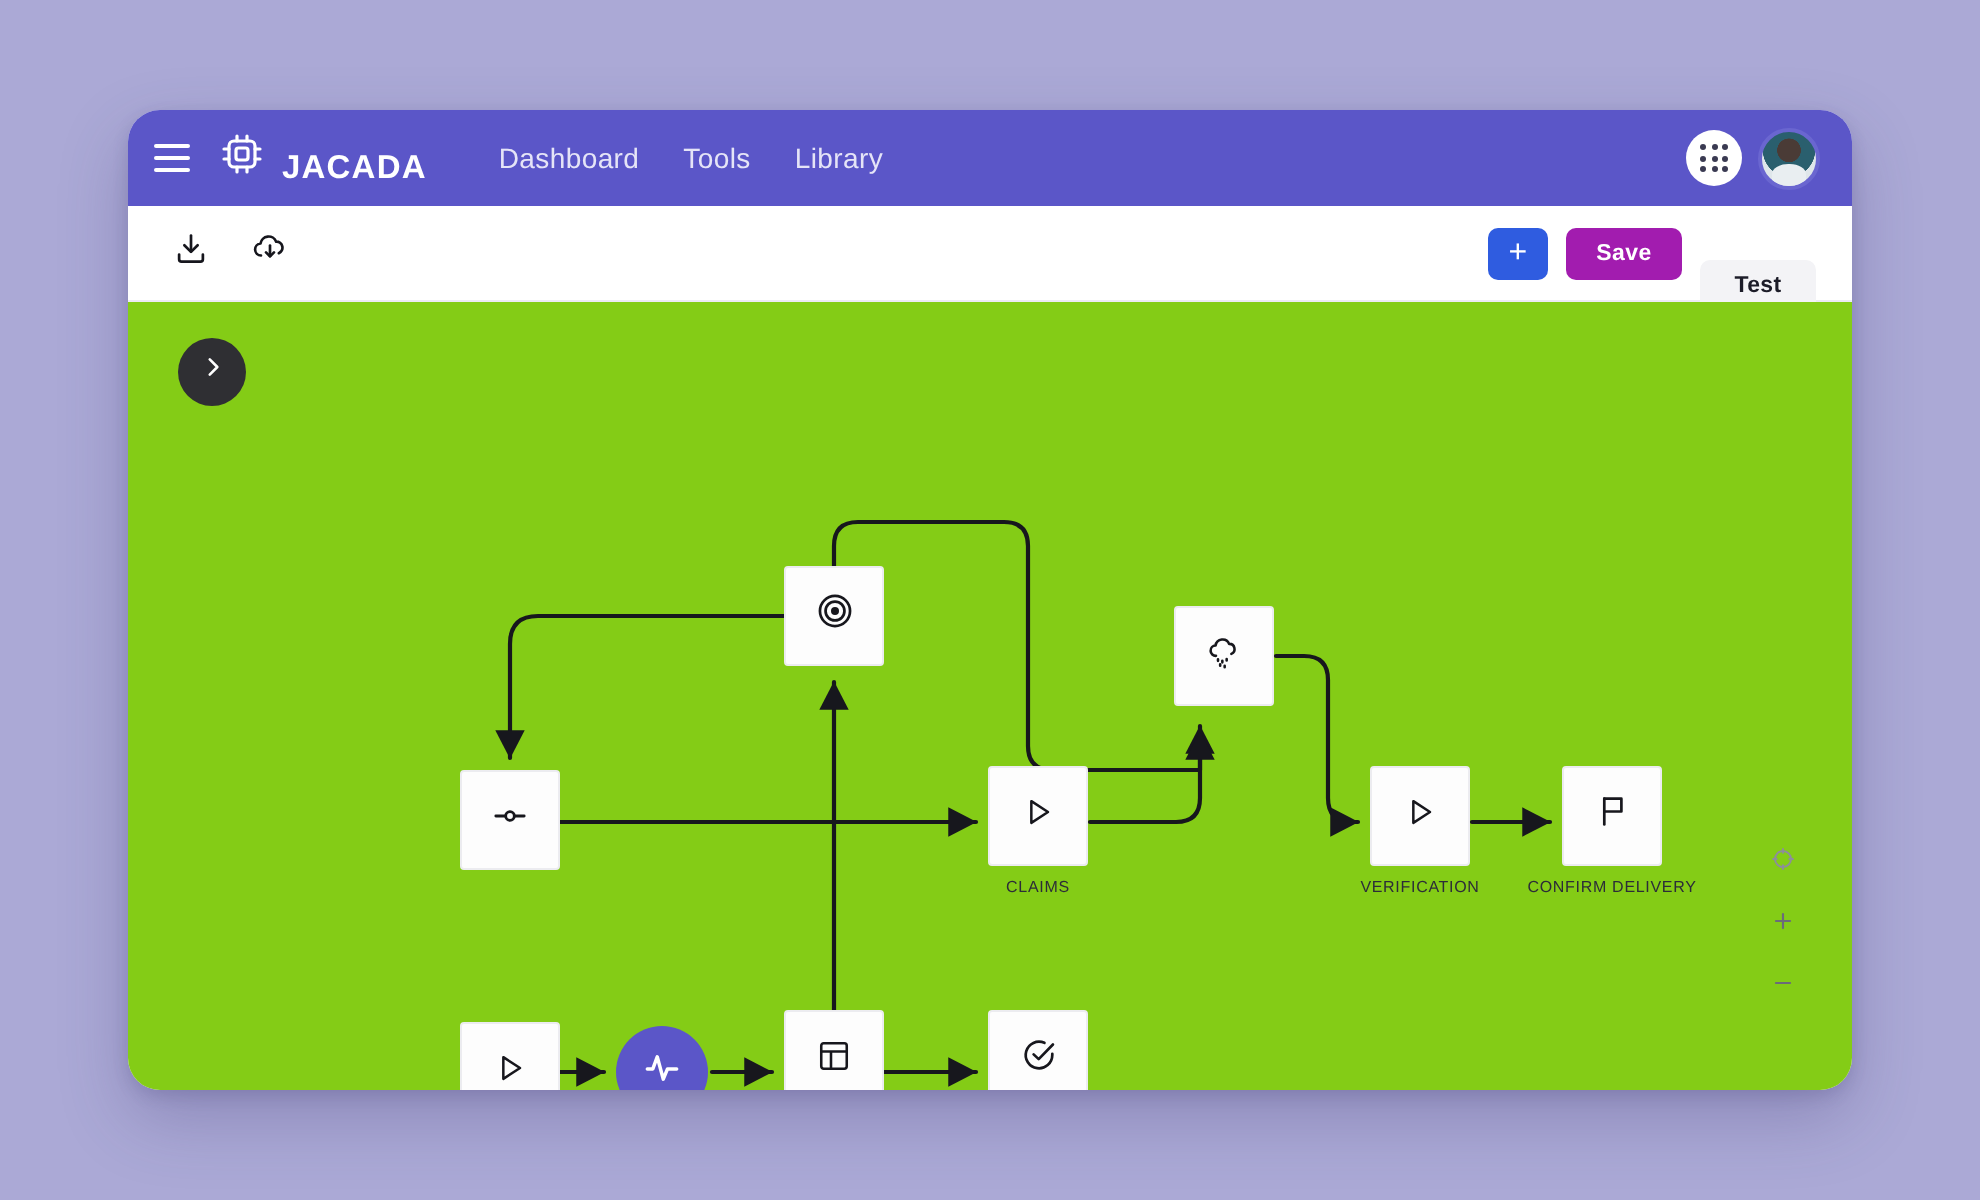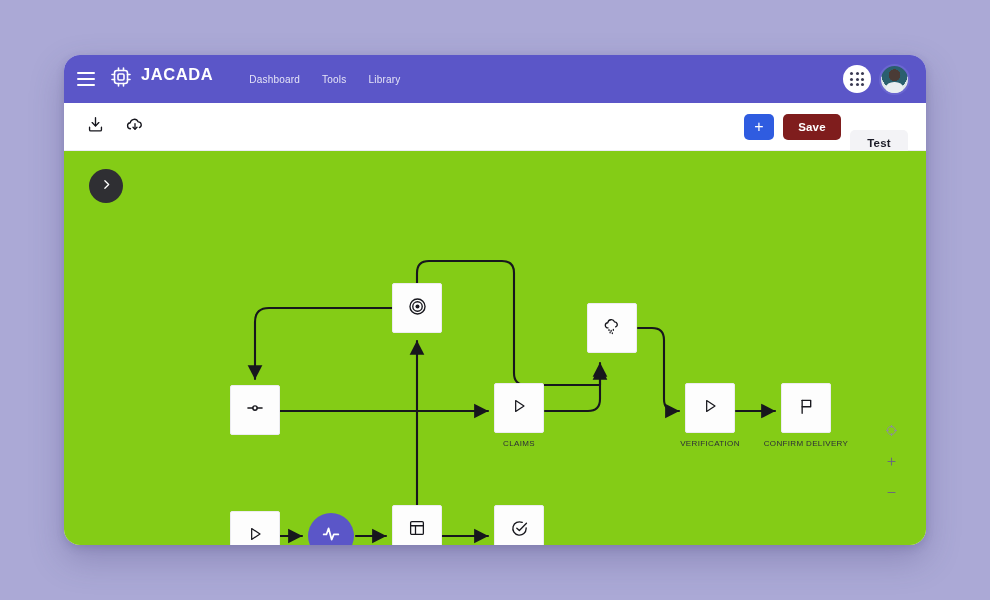--- a/index.html
+++ b/index.html
@@ -31,27 +31,27 @@
     display: flex; align-items: center;
     padding: 0 16px 0 13px;
     flex: 0 0 48px;
   }
   .hamburger {
     width: 18px; height: 14px;
     display: flex; flex-direction: column; justify-content: space-between;
     margin-right: 14px; cursor: pointer;
   }
   .hamburger i { display: block; height: 1.6px; background: #ffffff; border-radius: 1px; }
-  .brand { display: flex; align-items: flex-start; gap: 8px; cursor: pointer; }
+  .brand { display: flex; align-items: flex-end; gap: 8px; cursor: pointer; }
   .brand-name {
     color: #ffffff; font-size: 16.5px; font-weight: 700; letter-spacing: .6px;
   }
   .nav { display: flex; align-items: center; gap: 22px; margin-left: 36px; }
   .nav-item {
-    color: #e5e4f7; font-size: 10px; cursor: pointer; letter-spacing: .2px;
+    color: #e5e4f7; font-size: 14px; cursor: pointer; letter-spacing: .2px;
   }
   .topbar-right { margin-left: auto; display: flex; align-items: center; gap: 8px; }
   .apps-btn {
     width: 28px; height: 28px; border-radius: 50%;
     background: #ffffff; display: flex; align-items: center; justify-content: center;
     cursor: pointer;
   }
   .apps-grid {
     display: grid; grid-template-columns: repeat(3, 3px); grid-template-rows: repeat(3, 3px);
     gap: 2.2px;
@@ -78,21 +78,21 @@
   .tool-icons { display: flex; align-items: center; gap: 20px; }
   .tool-icon { cursor: pointer; display: block; }
   .toolbar-right { margin-left: auto; display: flex; align-items: center; gap: 9px; }
   .btn {
     height: 26px; border: none; border-radius: 5px; cursor: pointer;
     font-family: "Liberation Sans", sans-serif; font-size: 11.5px; font-weight: 700;
     display: flex; align-items: center; justify-content: center;
     letter-spacing: .2px;
   }
   .btn-plus { width: 30px; background: #2f5ce0; color: #fff; font-size: 16px; font-weight: 400; }
-  .btn-save { width: 58px; background: #7f1d1d; color: #fff; }
+  .btn-save { width: 58px; background: #a21caf; color: #fff; }
   .btn-test { width: 58px; background: #f3f3f6; color: #1c1c28; margin-top: 32px; }
 
   
   .canvas {
     position: relative; flex: 1 1 auto; background: #84cc16; overflow: hidden;
   }
   .canvas svg.wires { position: absolute; inset: 0; width: 100%; height: 100%; }
 
   .collapse-btn {
     position: absolute; left: 25px; top: 18px;

